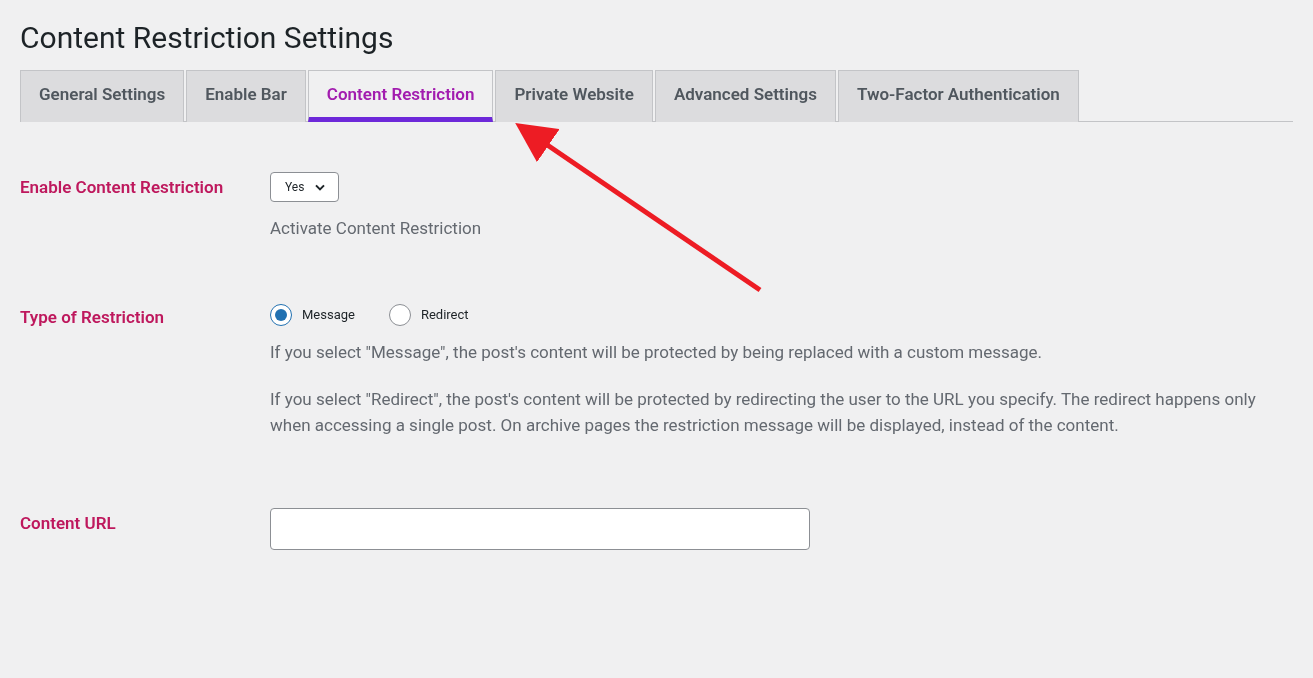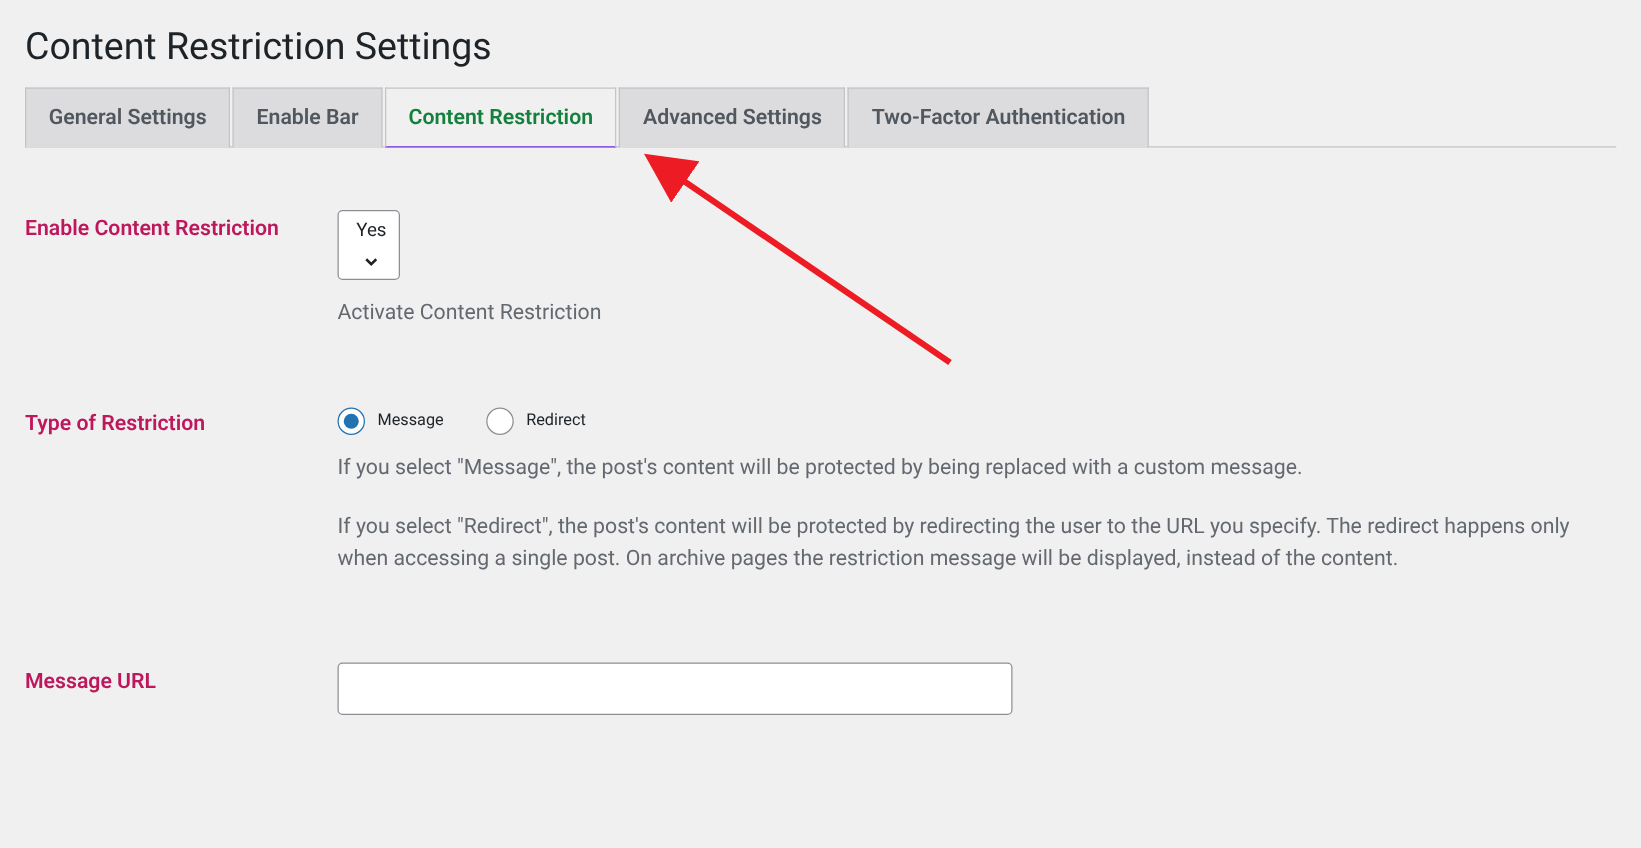--- a/index.html
+++ b/index.html
@@ -29,22 +29,22 @@
       color: #50575e;
       font-size: 17px;
       font-weight: 600;
       padding: 12px 18px;
       margin-bottom: -1px;
       cursor: pointer;
       line-height: 1.3;
     }
     .nav-tab.active {
       background: #f0f0f1;
-      border-bottom: 1px solid #6d28d9;
-      color: #15803d;
+      border-bottom: 5px solid #6d28d9;
+      color: #a21caf;
     }
     .form-table {
       width: 100%;
     }
     .form-row {
       display: flex;
       align-items: flex-start;
       padding: 20px 0;
     }
     .form-label {
@@ -59,24 +59,23 @@
     .form-field {
       flex: 1;
     }
     .select-wrap {
       display: inline-flex;
       align-items: center;
       background: #fff;
       border: 1px solid #8c8f94;
       border-radius: 4px;
       padding: 6px 10px 6px 14px;
-      font-size: 15px;
+      font-size: 12px;
       cursor: pointer;
       gap: 8px;
-      flex-direction: column;
     }
     .select-wrap .chev {
       width: 16px; height: 16px;
     }
     .description {
       color: #646970;
       font-size: 17px;
       margin-top: 14px;
       line-height: 1.5;
       max-width: 1020px;
@@ -133,20 +132,21 @@
 <body>
 
 <div class="page-wrap">
 
   <h1 class="page-title">Content Restriction Settings</h1>
 
   <div class="nav-tabs">
     <div class="nav-tab">General Settings</div>
     <div class="nav-tab">Enable Bar</div>
     <div class="nav-tab active">Content Restriction</div>
+    <div class="nav-tab">Private Website</div>
     <div class="nav-tab">Advanced Settings</div>
     <div class="nav-tab">Two-Factor Authentication</div>
   </div>
 
   <div class="form-table">
 
     <div class="form-row">
       <div class="form-label">Enable Content Restriction</div>
       <div class="form-field">
         <div class="select-wrap">
@@ -171,21 +171,21 @@
             <span class="radio-circle"></span>
             <span>Redirect</span>
           </label>
         </div>
         <p class="description">If you select "Message", the post's content will be protected by being replaced with a custom message.</p>
         <p class="description" style="margin-top:22px;">If you select "Redirect", the post's content will be protected by redirecting the user to the URL you specify. The redirect happens only when accessing a single post. On archive pages the restriction message will be displayed, instead of the content.</p>
       </div>
     </div>
 
     <div class="form-row" style="padding-top:50px;">
-      <div class="form-label">Message URL</div>
+      <div class="form-label">Content URL</div>
       <div class="form-field">
         <input type="text" class="text-input" value="" style="">
       </div>
     </div>
 
   </div>
 
   <svg class="arrow-annotation" style="left:490px; top:115px;" width="260" height="190">
     <defs>
       <marker id="arrowhead" markerWidth="8" markerHeight="8" refX="2" refY="4" orient="auto">

